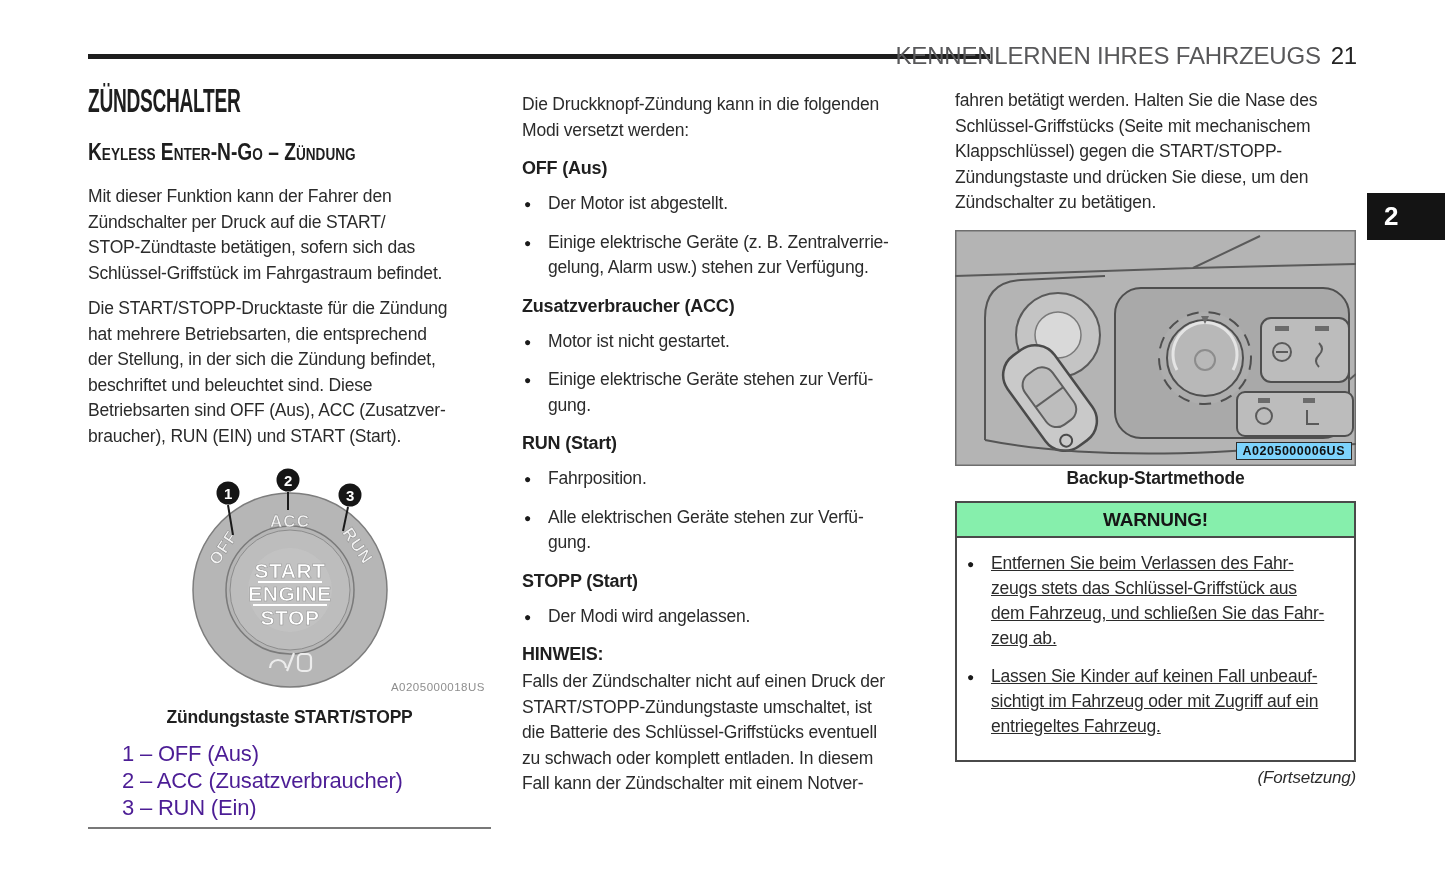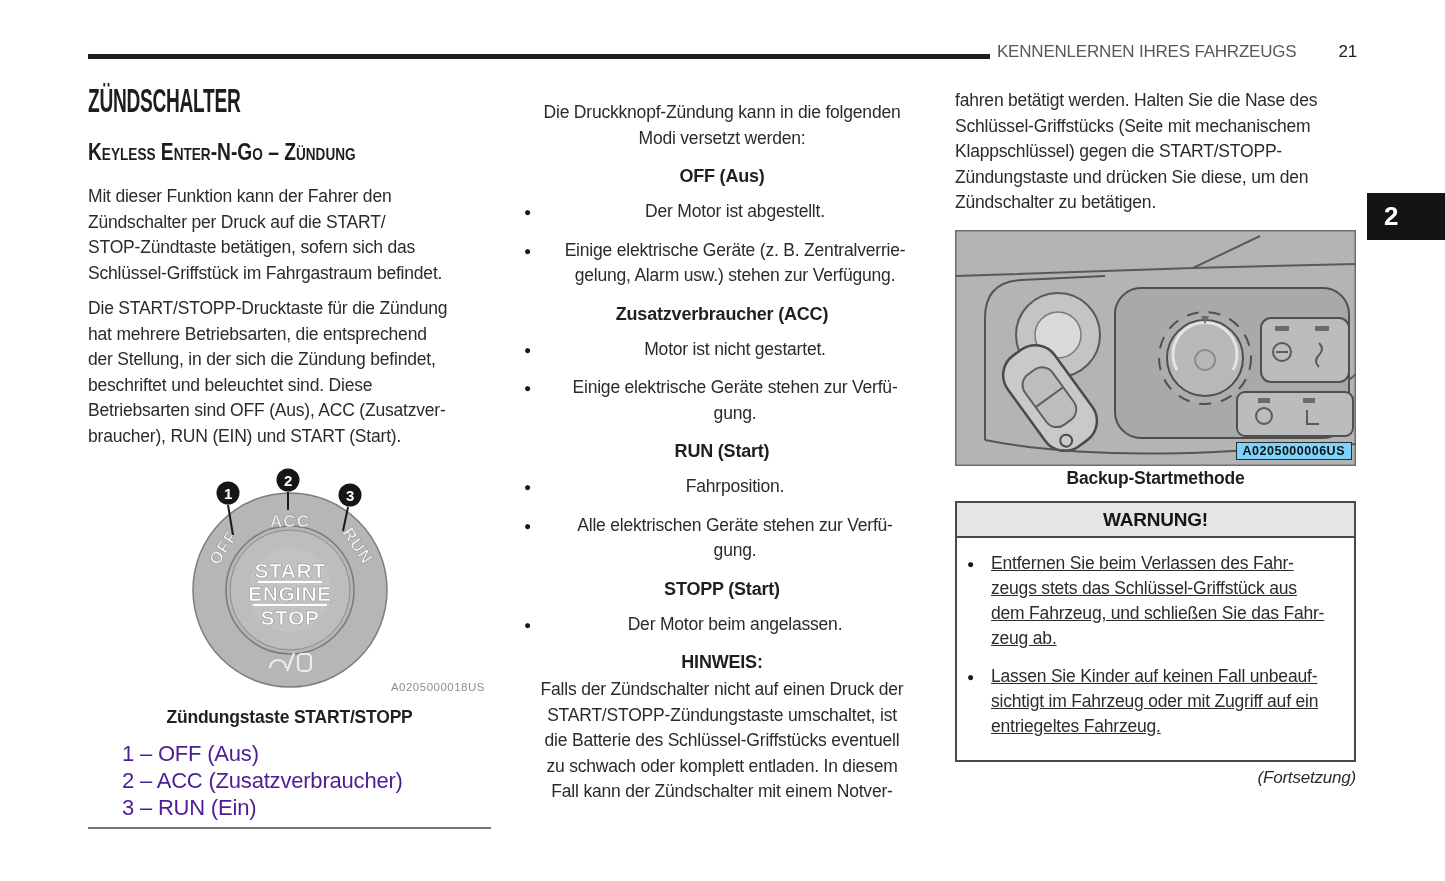--- a/index.html
+++ b/index.html
@@ -1,30 +1,30 @@
 <!DOCTYPE html>
 <html><head>
 <meta charset="utf-8">
 <style>
   * { margin:0; padding:0; box-sizing:border-box; }
   html,body { width:1445px; height:881px; background:#ffffff; overflow:hidden; }
   body { font-family:"Liberation Sans", sans-serif; color:#282828; letter-spacing:-0.2px; position:relative; }
 
   
   .header-rule { position:absolute; left:88px; top:54px; width:902px; height:5px; background:#1d1d1d; }
-  .page-header { position:absolute; top:42px; right:88px; display:flex; align-items:center; gap:42px;
-                 font-size:17px; color:#58585a; }
+  .page-header { position:absolute; top:42px; right:88px; display:flex; align-items:center; gap:10px;
+                 font-size:24px; color:#58585a; }
   .page-header .pagenum { color:#232323; }
   .chapter-tab { position:absolute; right:0; top:193px; width:78px; height:47px; background:#141414;
                  color:#ffffff; font-size:26px; font-weight:bold; line-height:47px; padding-left:17px; }
 
   
   .col { position:absolute; top:82px; }
   .col-left   { left:88px;  width:403px; }
-  .col-mid    { left:522px; width:400px; top:100px;text-align:center; }
+  .col-mid    { left:522px; width:400px; top:92px; }
   .col-right  { left:955px; width:401px; top:88px; }
 
   .preline { white-space:pre-line; }
   .body-text { font-size:17.5px; line-height:25.5px; color:#2b2b2b; }
 
   h1.doc-title { font-size:33px; font-weight:bold; color:#1e1e1e; letter-spacing:-0.5px;
                  transform:scaleX(0.58); transform-origin:left bottom; white-space:nowrap; }
   h2.doc-subtitle { margin-top:18px; font-size:24px; font-weight:bold; color:#1e1e1e;
                     font-variant:small-caps; letter-spacing:0;
                     transform:scaleX(0.80); transform-origin:left bottom; white-space:nowrap; }
@@ -46,21 +46,21 @@
   ul.blist li { position:relative; padding-left:26px; margin-bottom:13px; font-size:17.5px; line-height:25.5px; color:#2b2b2b; }
   ul.blist li::before { content:"●"; position:absolute; left:2px; top:1px; font-size:12px; color:#1a1a1a; }
   .note-heading { font-size:18px; font-weight:bold; margin-top:15px; color:#1f1f1f; }
   .note-text { margin-top:4px; }
 
   
   .fig-photo { position:relative; margin-top:14px; width:401px; height:236px; }
   .fig-photo .wm-box { position:absolute; right:4px; bottom:6px; background:#7dd3fc; border:1.5px solid #2c2c2c;
                        font-size:12.5px; font-weight:bold; letter-spacing:0.5px; padding:1px 6px; color:#111; }
   .warning-box { margin-top:12px; border:2px solid #4a4a4a; }
-  .warning-head { background:#e5e5e5; border-bottom:2px solid #4a4a4a; text-align:center;
+  .warning-head { background:#86efac; border-bottom:2px solid #4a4a4a; text-align:center;
                   font-size:19px; font-weight:bold; color:#161616; padding:6px 0 5px 0; }
   .warning-body { padding:13px 10px 8px 8px; }
   .warning-body ul.blist li { margin-bottom:13px; line-height:25px;text-decoration:underline; }
   .fortsetzung { margin-top:6px; text-align:right; font-style:italic; font-size:17px; color:#2b2b2b; }
 
   
   text.ringlbl { font-family:"Liberation Sans",sans-serif; font-size:17px; font-weight:bold;
                  fill:#f2f2f2; stroke:#8a8a8a; stroke-width:0.5px; letter-spacing:1px; }
   text.btnlbl  { font-family:"Liberation Sans",sans-serif; font-size:21px; font-weight:bold;
                  fill:#ffffff; stroke:#949494; stroke-width:0.6px; letter-spacing:0.5px; }
@@ -157,21 +157,21 @@
 
   <div class="sec-heading">RUN (Start)</div>
   <ul class="blist">
     <li><span class="preline">Fahrposition.</span></li>
     <li><span class="preline">Alle elektrischen Geräte stehen zur Verfü-
 gung.</span></li>
   </ul>
 
   <div class="sec-heading">STOPP (Start)</div>
   <ul class="blist">
-    <li><span class="preline">Der Motor beim angelassen.</span></li>
+    <li><span class="preline">Der Modi wird angelassen.</span></li>
   </ul>
 
   <div class="note-heading">HINWEIS:</div>
   <p class="body-text preline note-text">Falls der Zündschalter nicht auf einen Druck der
 START/STOPP-Zündungstaste umschaltet, ist
 die Batterie des Schlüssel-Griffstücks eventuell
 zu schwach oder komplett entladen. In diesem
 Fall kann der Zündschalter mit einem Notver-</p>
 </div>
 

